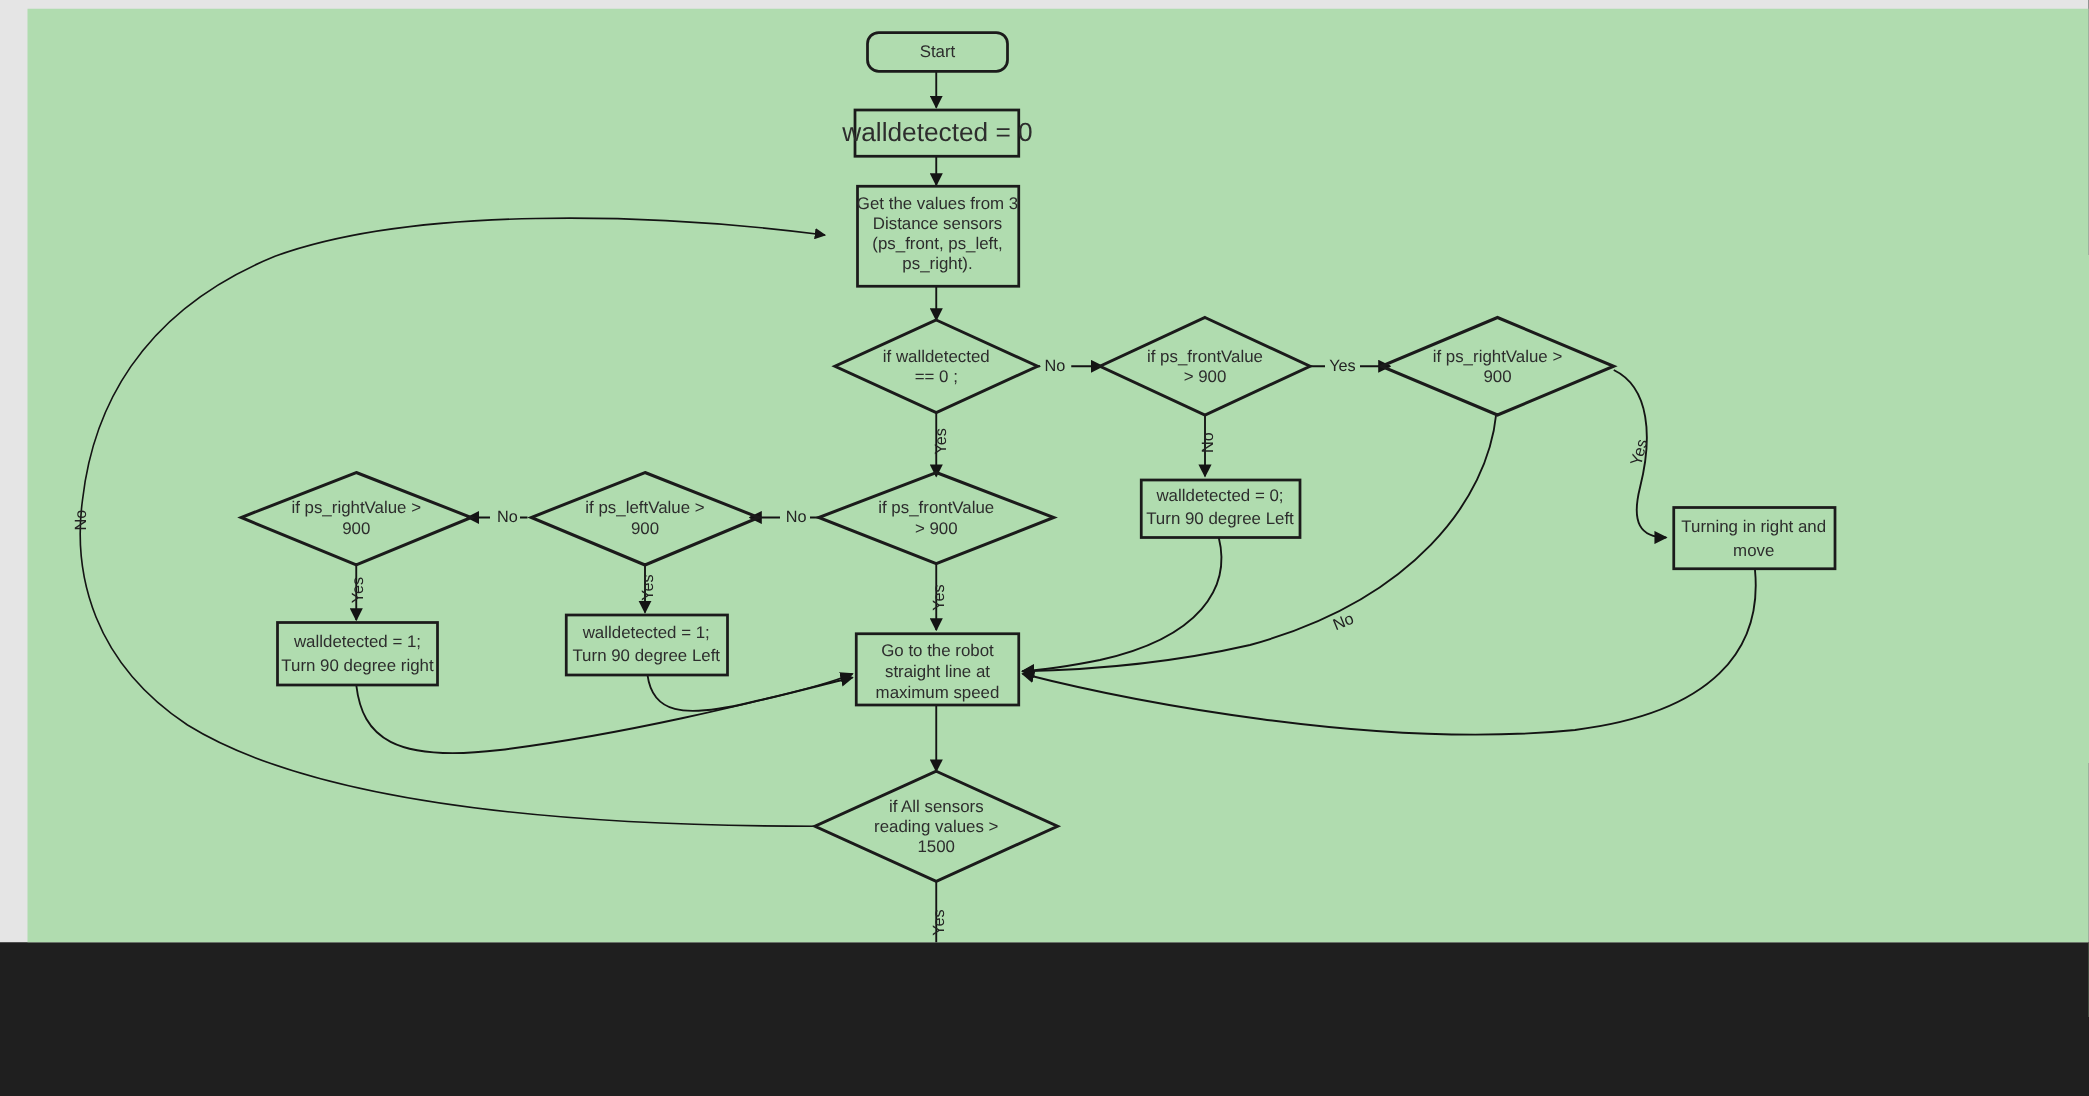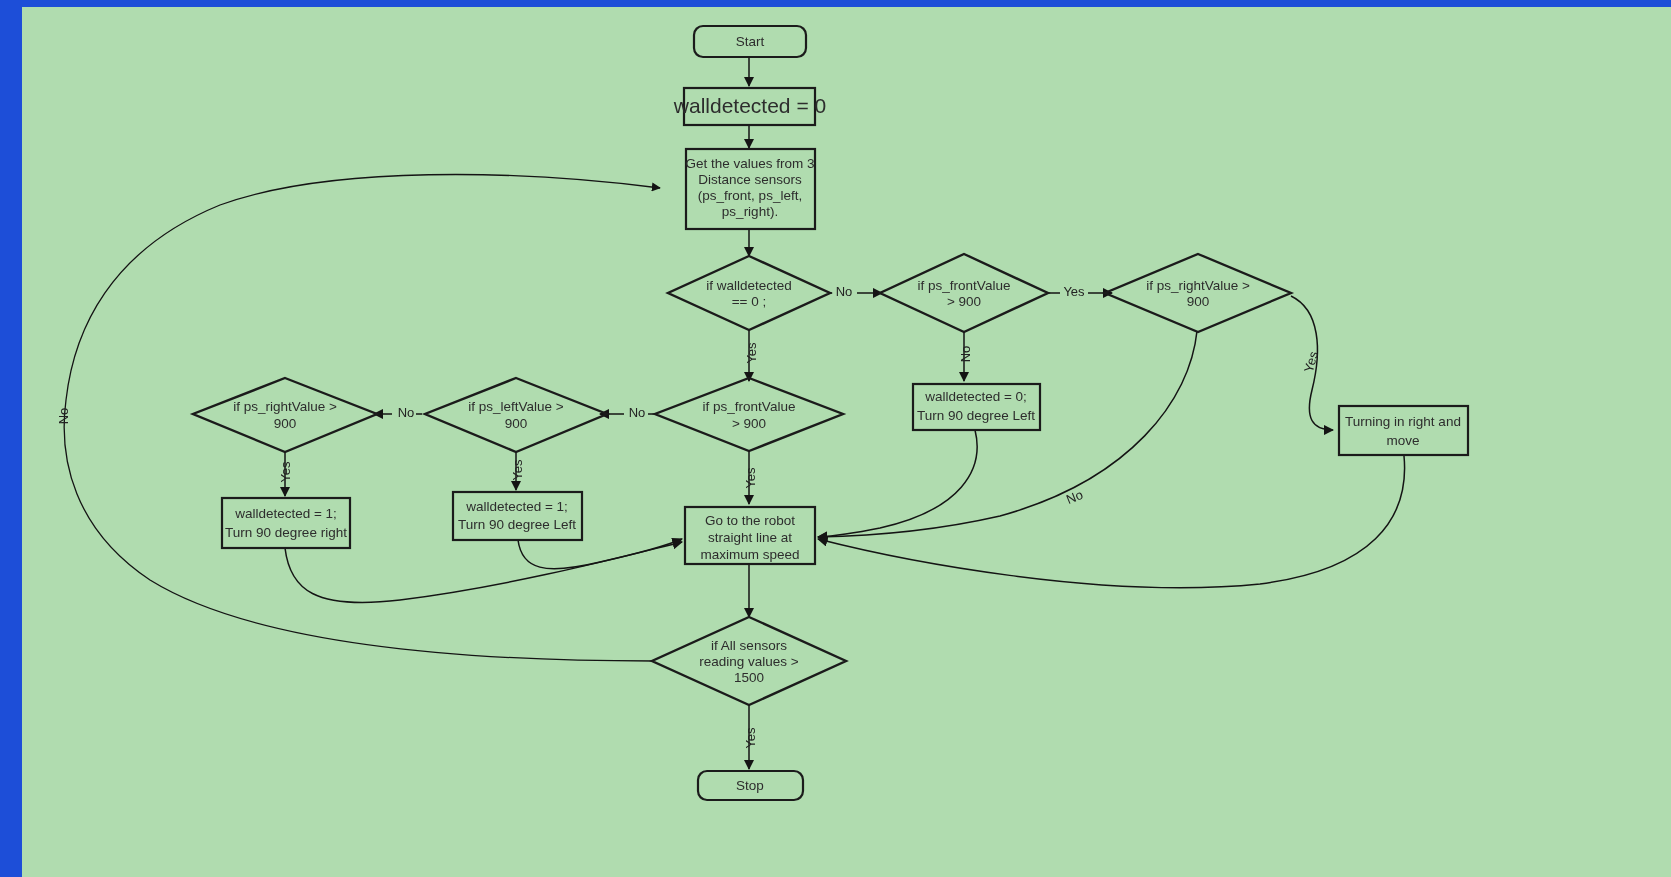--- a/index.html
+++ b/index.html
@@ -3,22 +3,22 @@
 <meta charset="utf-8">
 <style>
   html, body {
     margin: 0;
     padding: 0;
     background: #1f1f1f;
   }
   #canvas {
     position: relative;
     width: 1671px;
-    height: 877px;
-    background: #1d4ed8;
+    height: 754px;
+    background: #e5e5e5;
     overflow: hidden;
     font-family: "Liberation Sans", sans-serif;
   }
   #sheet {
     position: absolute;
     left: 22px;
     top: 7px;
     width: 1649px;
     height: 870px;
     background: #b0dcaf;

